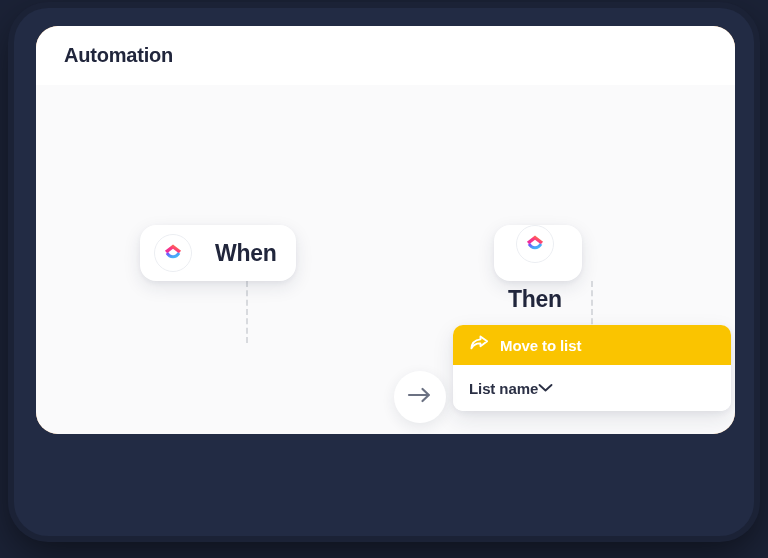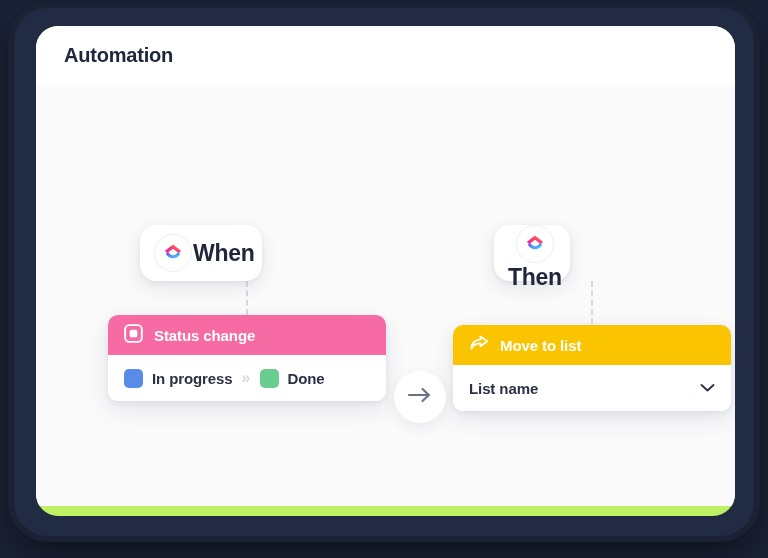--- a/index.html
+++ b/index.html
@@ -31,22 +31,22 @@
     background: #222b44;
     box-shadow: 0 0 0 6px #1b2236, 0 14px 40px rgba(0,0,0,0.55);
   }
 
   
   .app-card {
     position: absolute;
     left: 36px;
     top: 26px;
     width: 699px;
-    height: 490px;
-    background: #bef264;
+    height: 408px;
+    background: #fdba74;
     border-radius: 22px;
     overflow: hidden;
   }
   .app-header {
     height: 59px;
     background: #ffffff;
     display: flex;
     align-items: center;
     padding-left: 28px;
     box-sizing: border-box;
@@ -61,23 +61,23 @@
     position: relative;
     height: 421px;
     background: #fafafb;
   }
 
   
   .pill {
     position: absolute;
     display: flex;
     align-items: center;
-    gap: 1px;
+    gap: 23px;
     height: 56px;
-    padding: 0 8px 0 14px;
+    padding: 0 20px 0 14px;
     background: #ffffff;
     border-radius: 16px;
     box-shadow: 0 6px 18px rgba(30,40,70,0.10), 0 2px 5px rgba(30,40,70,0.05);
     box-sizing: border-box;
     z-index: 4;
   }
   .pill-when { left: 104px; top: 140px; }
   .pill-then { left: 458px; top: 140px; flex-direction: column; }
   .pill-label {
     font-size: 23px;
@@ -170,21 +170,20 @@
   .status-sep {
     margin: 0 9px;
     color: #d6d8dd;
     font-size: 16px;
     font-weight: bold;
     line-height: 1;
   }
 
   
   .node-body.dropdown {
-    justify-content: space-between;
   }
   .dropdown-value {
     font-size: 15px;
     font-weight: bold;
     color: #2b3045;
     letter-spacing: -0.1px;
   }
 
   
   .arrow-circle {
@@ -257,42 +256,20 @@
                 <stop offset="100%" stop-color="#49ccf9"></stop>
               </linearGradient>
             </defs>
             <path d="M3.2 9.6 L12 2.6 L20.8 9.6 L18.4 12.4 L12 7.3 L5.6 12.4 Z" fill="url(#cuTop2)"></path>
             <path d="M4.1 12.9 L7.0 11.2 C8.2 13.3 9.9 14.4 12 14.4 C14.1 14.4 15.8 13.3 17.0 11.2 L19.9 12.9 C18.2 15.9 15.4 17.8 12 17.8 C8.6 17.8 5.8 15.9 4.1 12.9 Z" fill="url(#cuBot2)"></path>
           </svg>
         </span>
         <span class="pill-label">Then</span>
       </div>
 
-      <div class="node node-when">
-        <div class="node-head pink">
-          <span>
-            <svg width="19" height="19" viewBox="0 0 20 20" aria-hidden="true">
-              <rect x="1.2" y="1.2" width="17.6" height="17.6" rx="4.4" fill="none" stroke="#ffffff" stroke-width="2"></rect>
-              <rect x="6" y="6" width="8" height="8" rx="2" fill="#ffffff"></rect>
-            </svg>
-          </span>
-          <span class="node-head-label">Status change</span>
-        </div>
-        <div class="node-body">
-          <span class="status-item">
-            <span class="status-swatch" style="background:#588ce8"></span>
-            <span class="status-text">In progress</span>
-          </span>
-          <span class="status-sep">»</span>
-          <span class="status-item">
-            <span class="status-swatch" style="background:#69cd8d"></span>
-            <span class="status-text">Done</span>
-          </span>
-        </div>
-      </div>
 
       <div class="node node-then">
         <div class="node-head yellow">
           <span>
             <svg width="20" height="19" viewBox="0 0 22 20" aria-hidden="true">
               <path d="M12.6 2.2 L20 7.6 L12.6 13.0 L12.6 9.9 C8.4 9.6 5.2 11.3 2.6 15.4 C2.9 10.0 6.0 6.2 12.6 5.4 Z" fill="none" stroke="#ffffff" stroke-width="2" stroke-linejoin="round" stroke-linecap="round"></path>
             </svg>
           </span>
           <span class="node-head-label">Move to list</span>
         </div>

